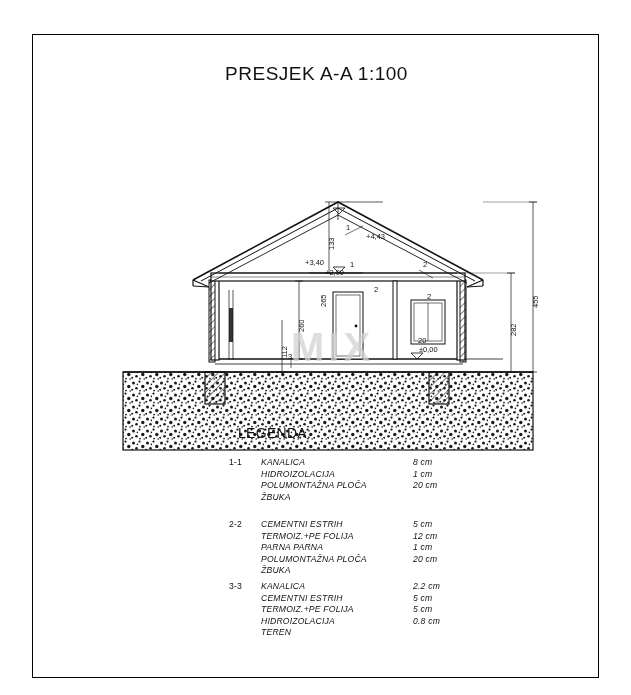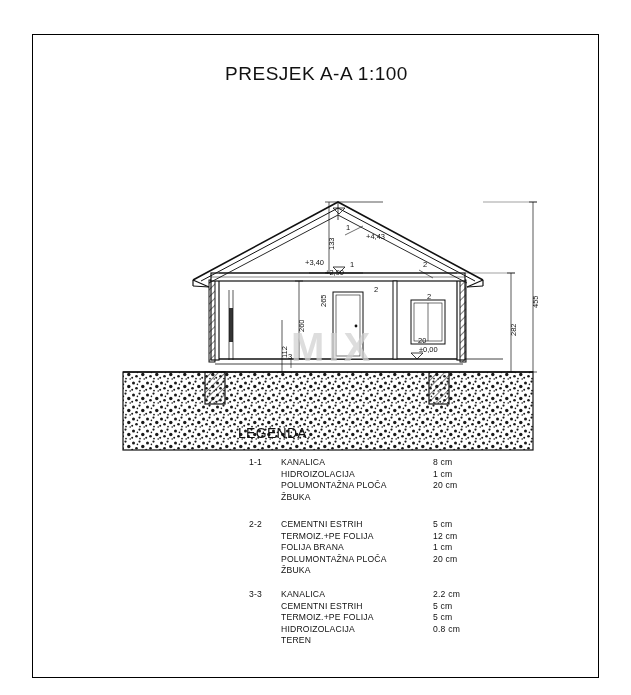--- a/index.html
+++ b/index.html
@@ -61,31 +61,31 @@
     top: 0;
     font-size: 14px;
     letter-spacing: 0.3px;
   }
   .leg-group {
     position: absolute;
     left: 196px;
     width: 350px;
     font-size: 8.6px;
     letter-spacing: 0.2px;
-    margin-left: 20px;
   }
   .leg-group .gcode {
     position: absolute;
     left: 0;
     top: 0;
     width: 28px;
     font-size: 8.6px;
   }
   .leg-rows {
     margin-left: 32px;
+    font-style: italic;
   }
   .leg-row {
     position: relative;
     height: 11.5px;
     line-height: 11.5px;
   }
   .leg-row .lname {
     position: absolute;
     left: 0;
     top: 0;
@@ -307,35 +307,35 @@
         <div class="leg-rows">
           <div class="leg-row">
             <span class="lname">CEMENTNI ESTRIH</span>
             <span class="lval">5 cm</span>
           </div>
           <div class="leg-row">
             <span class="lname">TERMOIZ.+PE FOLIJA</span>
             <span class="lval">12 cm</span>
           </div>
           <div class="leg-row">
-            <span class="lname">FOLIJA BRANA</span>
+            <span class="lname">PARNA PARNA</span>
             <span class="lval">1 cm</span>
           </div>
           <div class="leg-row">
             <span class="lname">POLUMONTAŽNA PLOČA</span>
             <span class="lval">20 cm</span>
           </div>
           <div class="leg-row">
             <span class="lname">ŽBUKA</span>
             <span class="lval"></span>
           </div>
         </div>
       </div>
 
-      <div class="leg-group" style="top:164px;">
+      <div class="leg-group" style="top:156px;">
         <div class="gcode">3-3</div>
         <div class="leg-rows">
           <div class="leg-row">
             <span class="lname">KANALICA</span>
             <span class="lval">2.2 cm</span>
           </div>
           <div class="leg-row">
             <span class="lname">CEMENTNI ESTRIH</span>
             <span class="lval">5 cm</span>
           </div>

